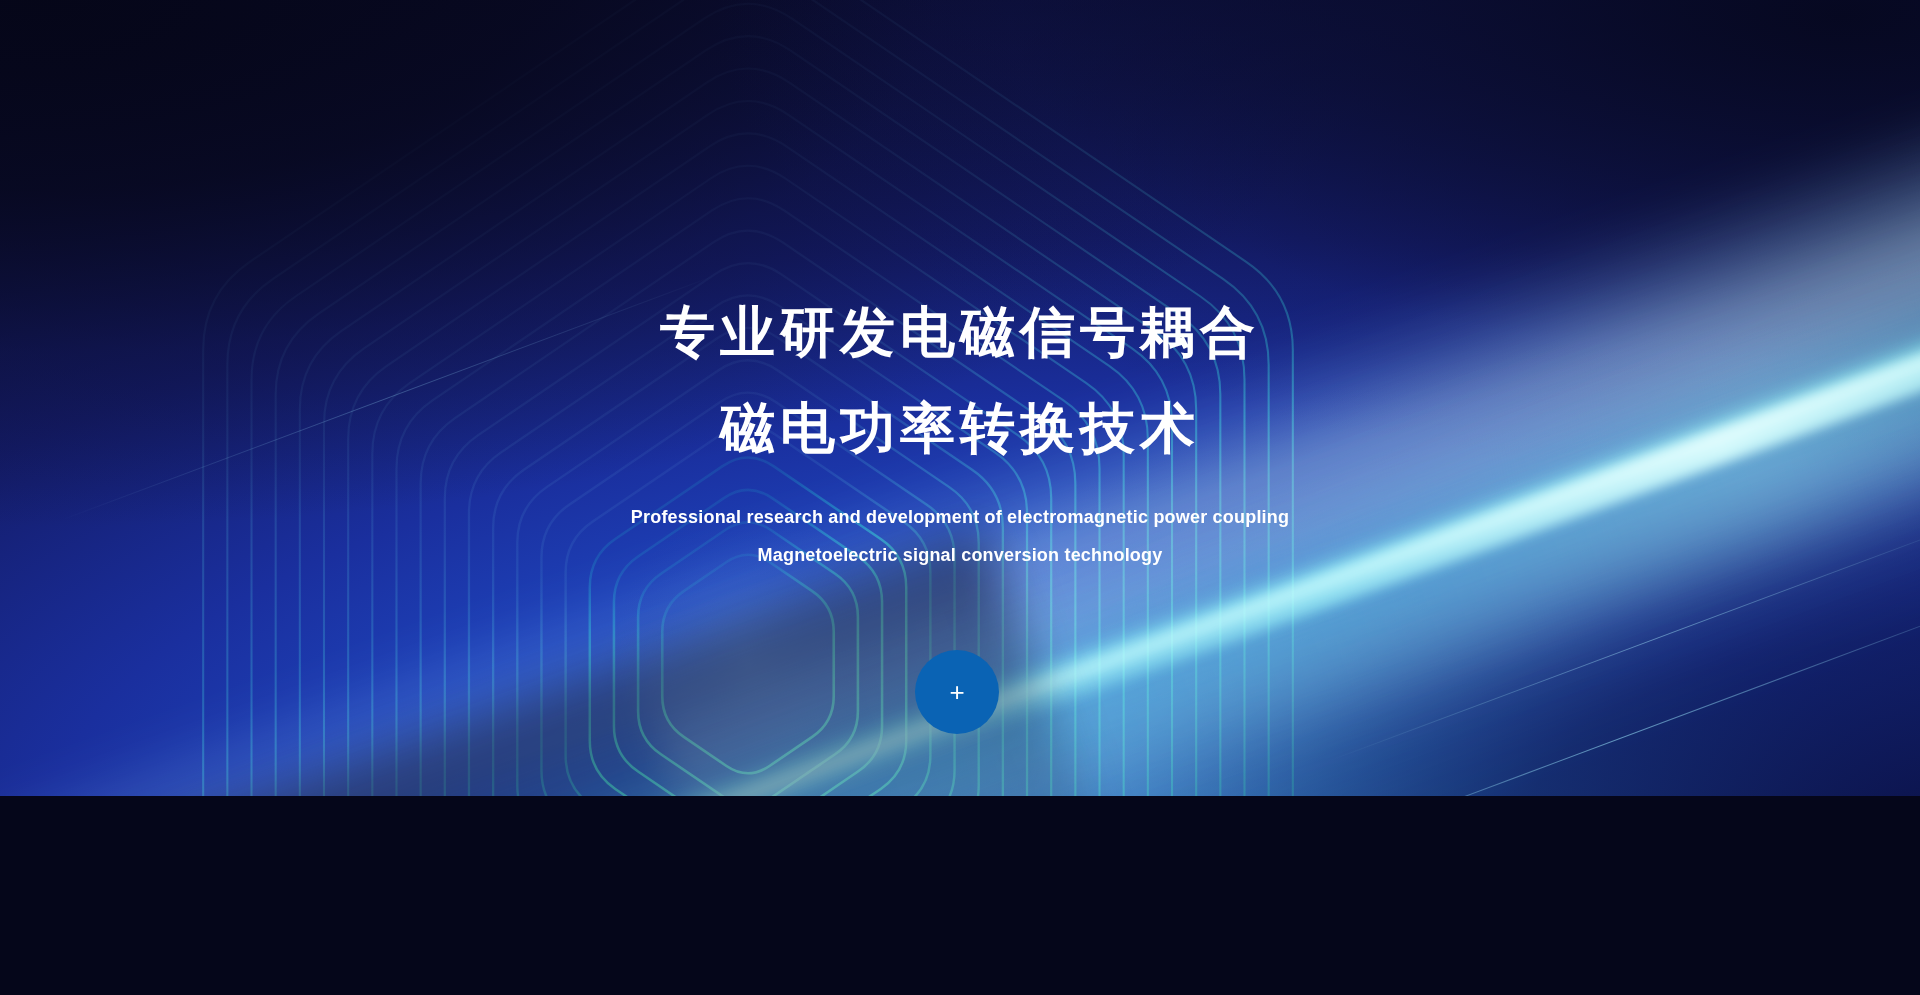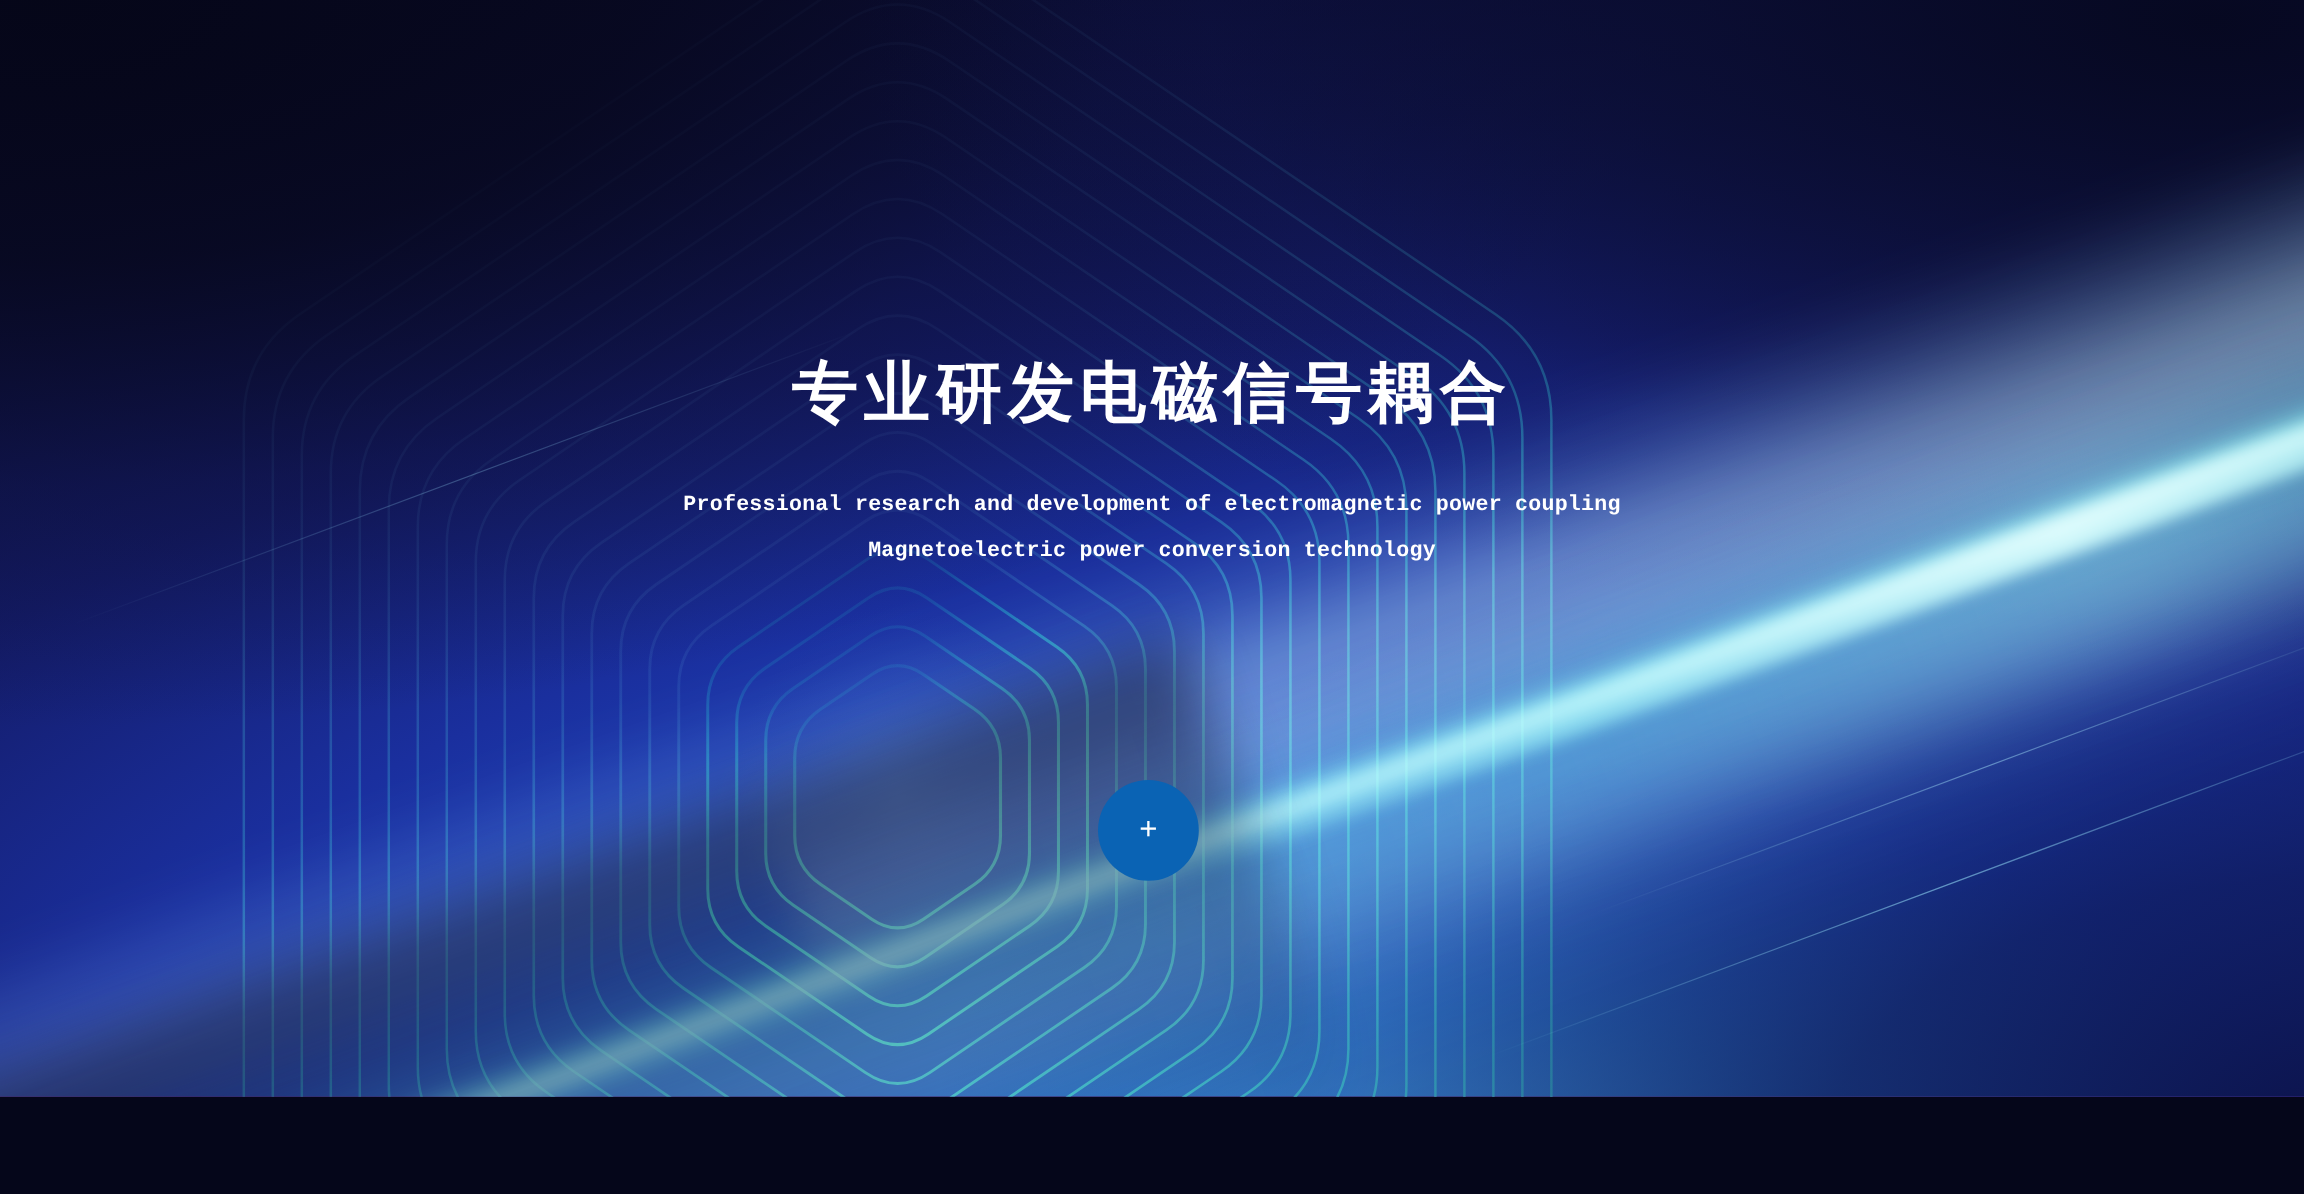--- a/index.html
+++ b/index.html
@@ -3,23 +3,23 @@
 <meta charset="utf-8">
 <style>
   html, body {
     margin: 0;
     padding: 0;
     background: #05061a;
   }
   #stage {
     position: relative;
     width: 1920px;
-    height: 914px;
+    height: 796px;
     overflow: hidden;
-    font-family: Liberation Mono, monospace;
+    font-family: Liberation Sans, sans-serif;
     background: #701a75;
     user-select: none;
   }
 
   
   .layer { position: absolute; inset: 0; pointer-events: none; }
 
   #bg-base {
     background:
       radial-gradient(120% 115% at 62% 108%, #4aa8e8 0%, #2f7fd6 14%, #1f49c4 32%, #1a2f9e 50%, #141c6a 68%, #0e1244 85%, #090a2a 100%);
@@ -281,23 +281,24 @@
   <div class="beam" id="beam-cyan-core"></div>
   <div class="beam" id="beam-cyan-right-glow"></div>
   <div class="beam" id="beam-cyan-right"></div>
   <div id="wedge-lowerleft"></div>
   <div class="hairline" id="hairline-1"></div>
   <div class="hairline" id="hairline-2"></div>
   <div class="hairline" id="hairline-3"></div>
 
   <div id="hero-copy">
     <div class="title-line">专业研发电磁信号耦合</div>
+    <div class="title-line">磁电功率转换技术</div>
     <div id="subtitle-block">
       <div class="subtitle-line">Professional research and development of electromagnetic power coupling</div>
-      <div class="subtitle-line">Magnetoelectric power conversion technology</div>
+      <div class="subtitle-line">Magnetoelectric signal conversion technology</div>
     </div>
   </div>
 
   <div id="plus-button" role="button">
     <span id="plus-icon">+</span>
   </div>
 
 </div>
 
 </body></html>

